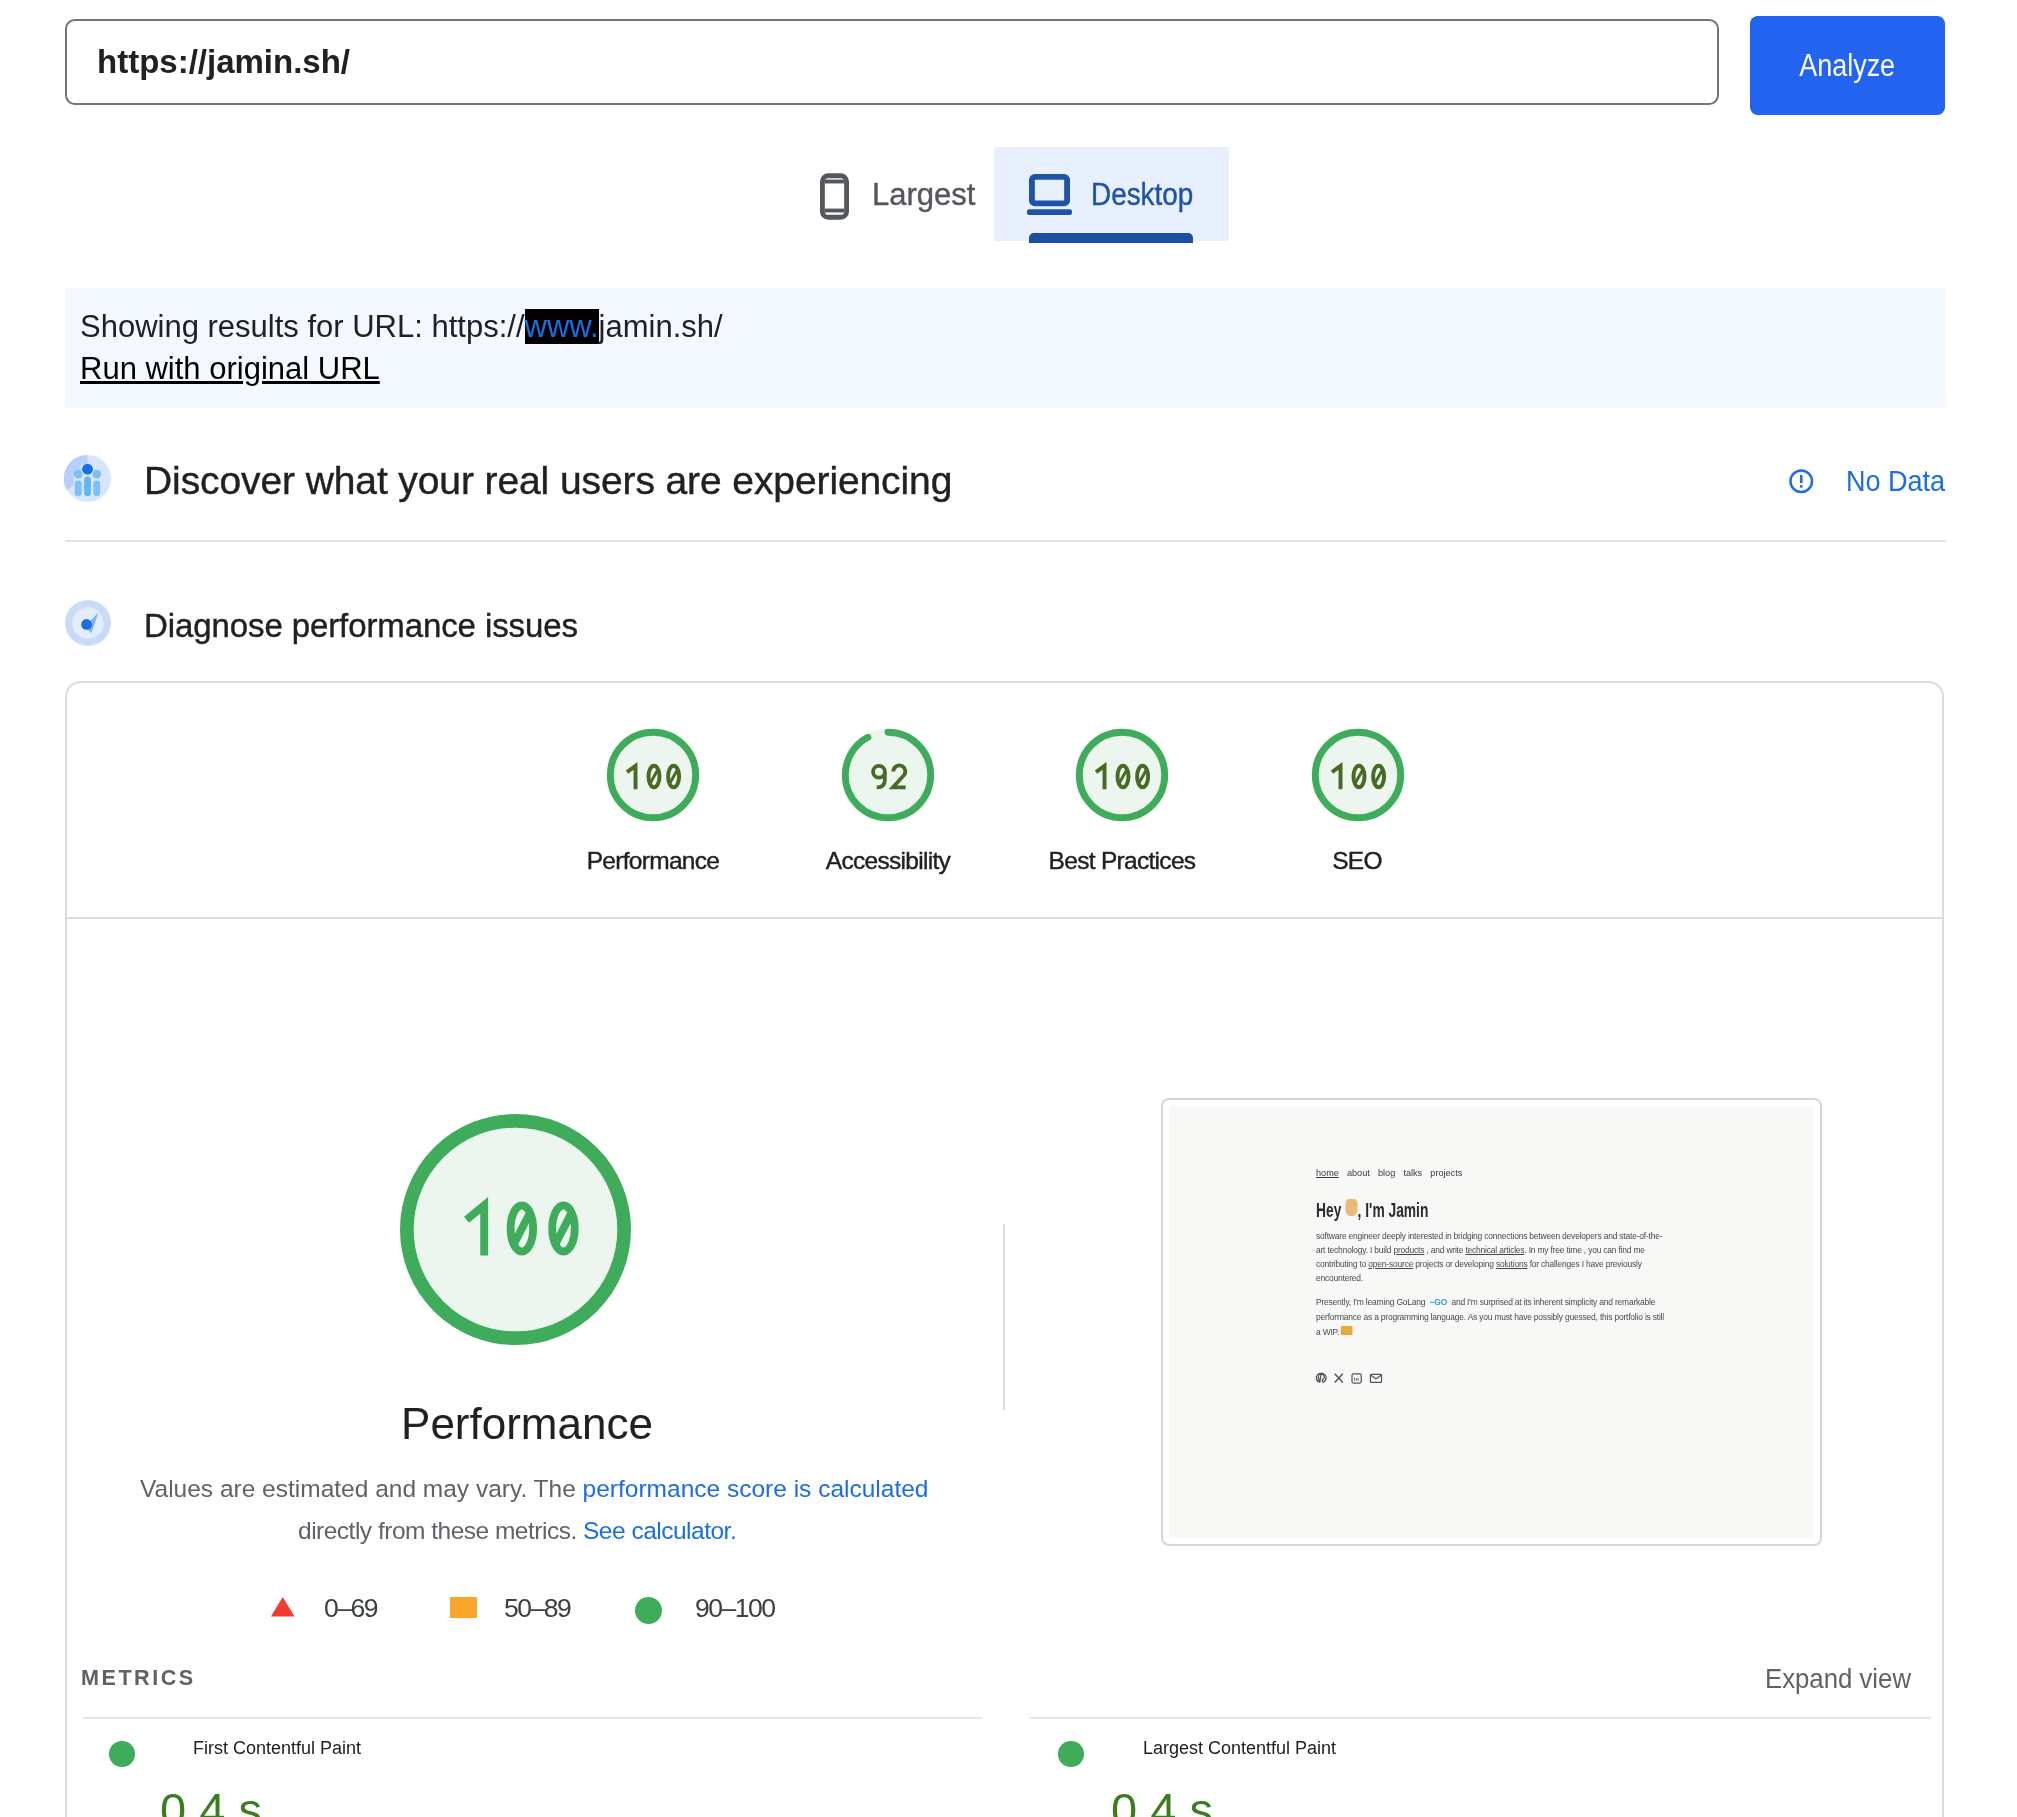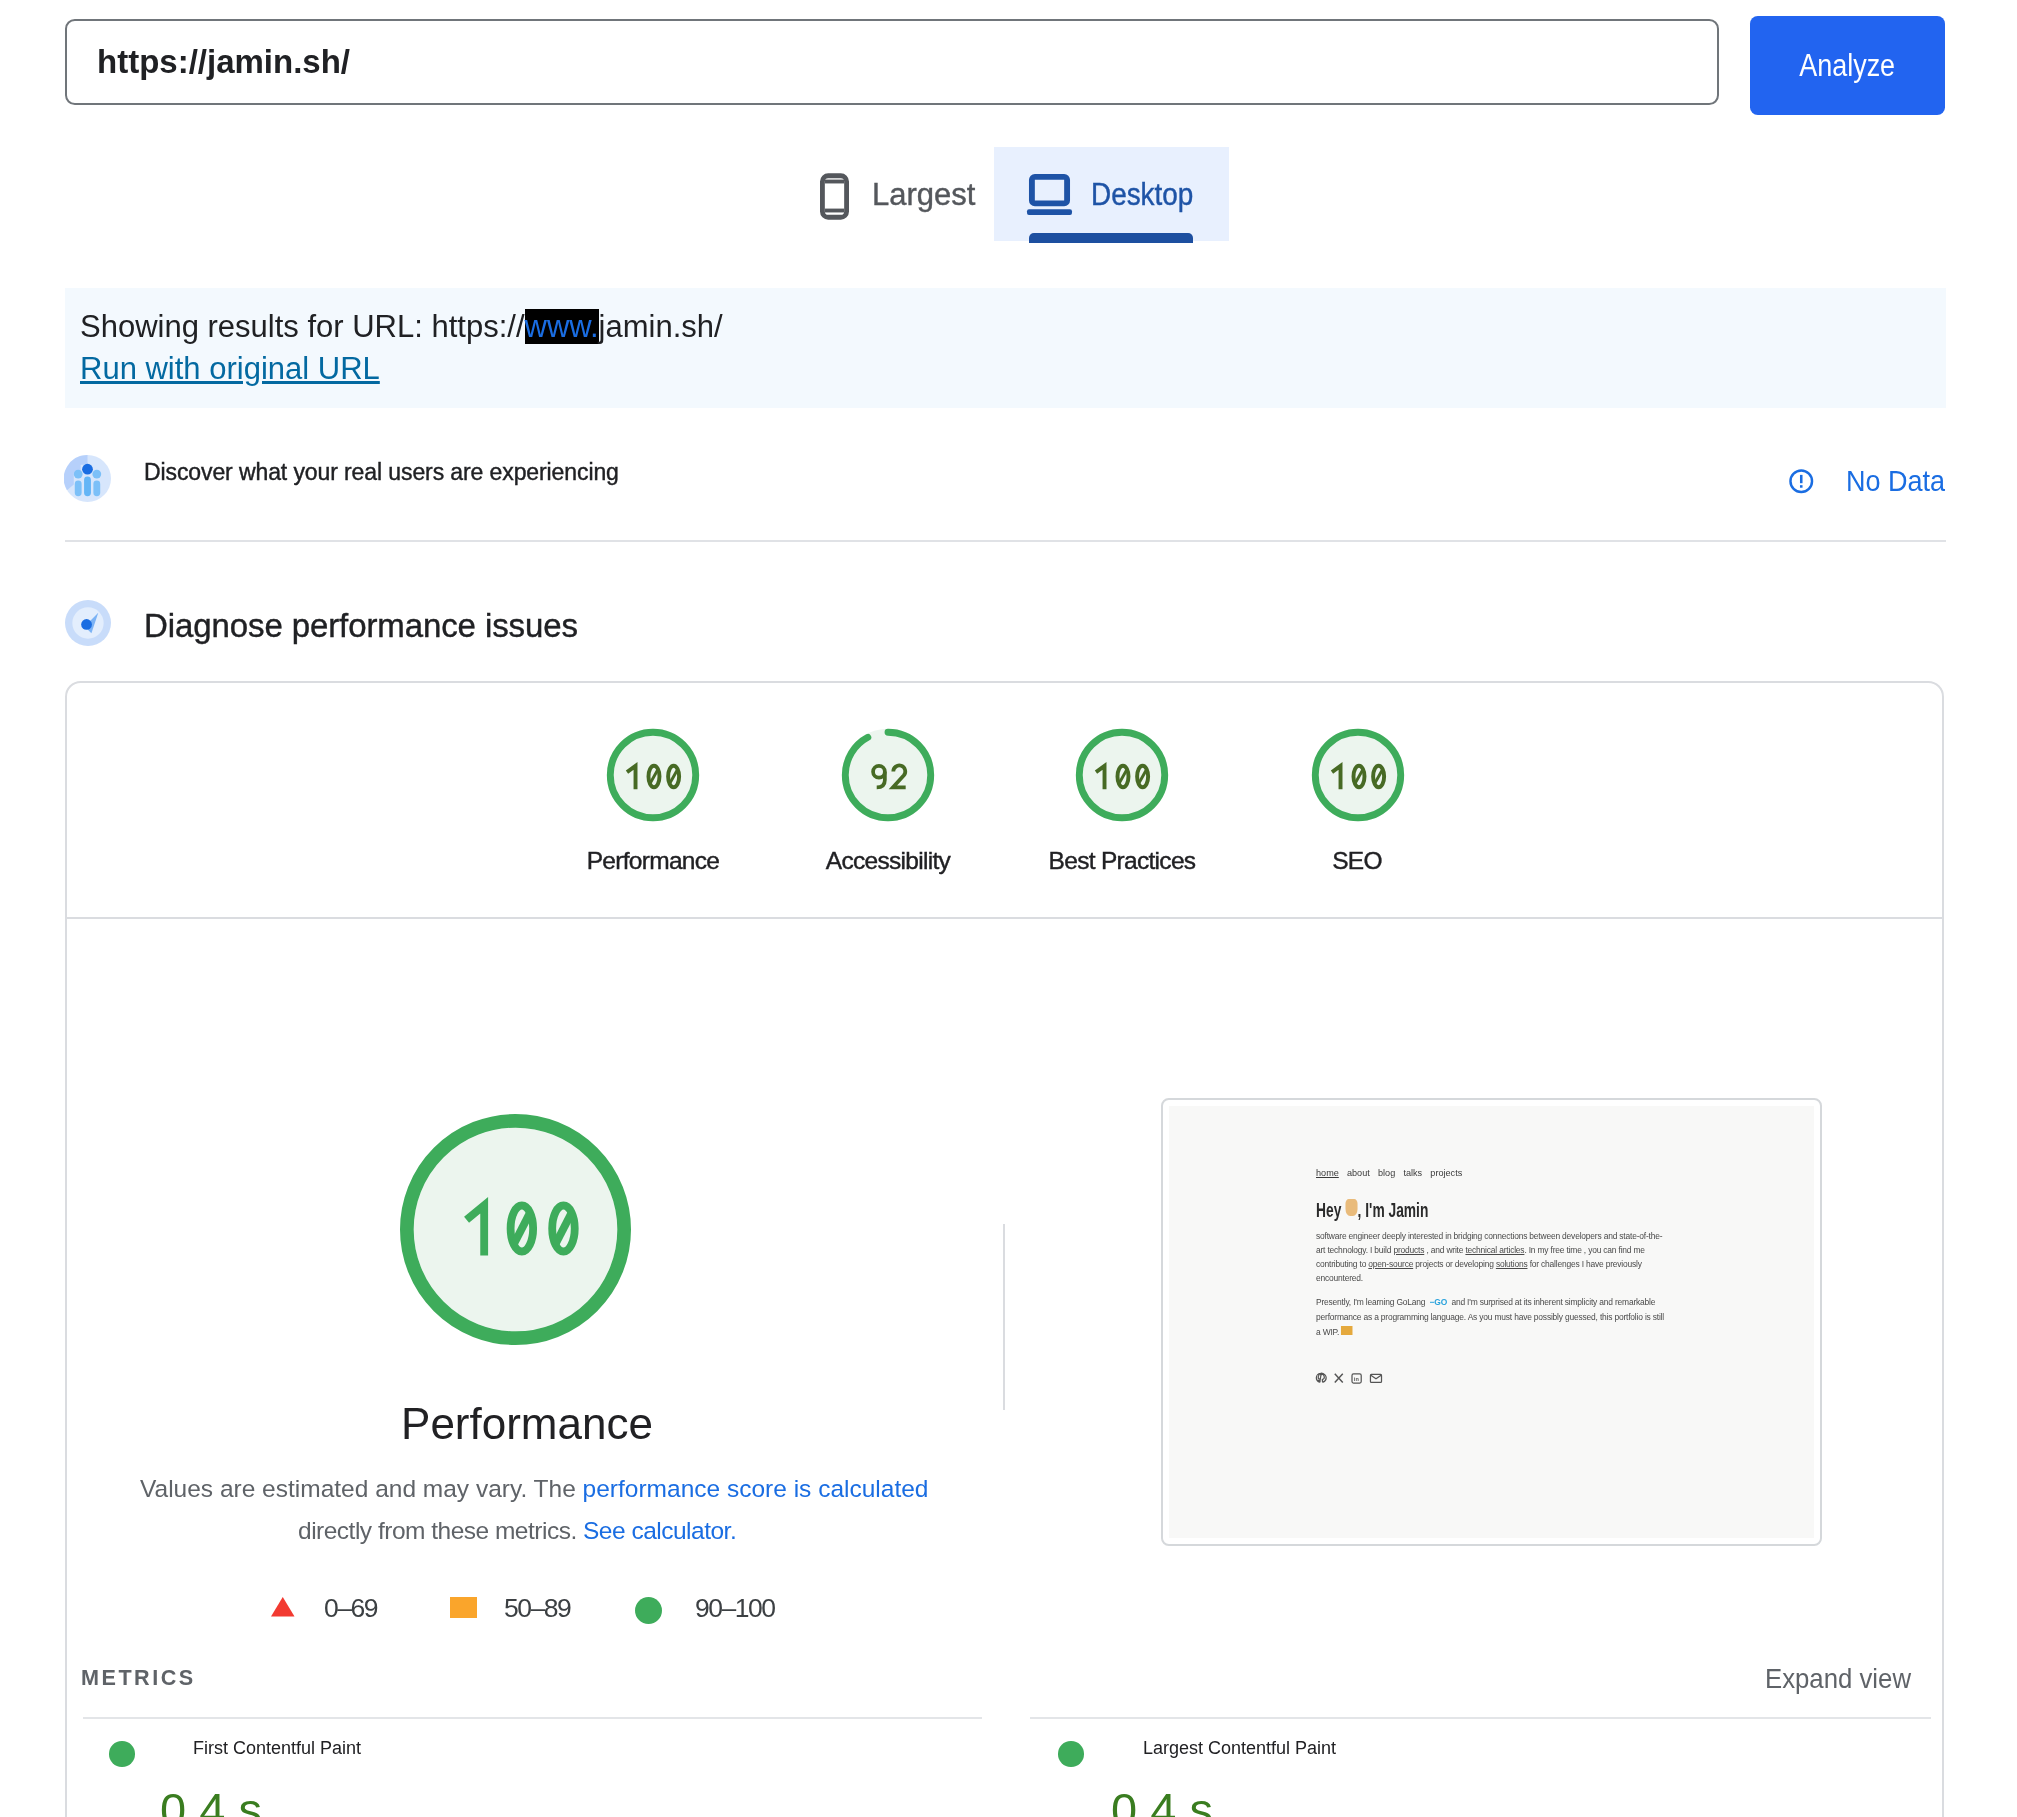--- a/index.html
+++ b/index.html
@@ -12,24 +12,24 @@
   #analyze{left:1750px;top:15.7px;width:195px;height:99px;background:#2264f0;border-radius:7.8px;
            color:#fff;font-size:31px;display:flex;align-items:center;justify-content:center;}
   
   #tab-mobile-tx{left:872px;top:179px;font-size:31px;font-weight:500;color:#54575c;-webkit-text-stroke:0.4px #54575c;}
   #tab-desktop{left:994px;top:147px;width:235px;height:94px;background:#e8f0fe;}
   #tab-desktop-tx{left:1091px;top:179px;font-size:31px;font-weight:500;color:#1e53a6;-webkit-text-stroke:0.4px #1e53a6;transform:scaleX(0.9);transform-origin:0 50%;}
   #tab-bar{left:1029px;top:233px;width:164px;height:9.8px;background:#1d4fa0;border-radius:4.9px 4.9px 0 0;}
   
   #banner{left:65px;top:288px;width:1881px;height:120px;background:#f3f9fe;}
   #banner-l1{left:80px;top:311px;font-size:31px;color:#202124;}
-  #banner-l2{left:80px;top:353px;font-size:31px;color:#0369a1;text-decoration:underline;}
+  #banner-l2{left:80px;top:353px;font-size:31px;color:#000000;text-decoration:underline;}
   .www{color:#1a6de2;background:#000000;}
   
-  #disc-tx{left:144px;top:461px;font-size:23px;font-weight:500;color:#202124;letter-spacing:-0.1px;-webkit-text-stroke:0.4px #202124;}
+  #disc-tx{left:144px;top:461px;font-size:39px;font-weight:500;color:#202124;letter-spacing:-0.1px;-webkit-text-stroke:0.4px #202124;}
   #nodata-tx{left:1846px;top:466px;font-size:30px;color:#1a6de2;transform:scaleX(0.9);transform-origin:0 50%;}
   #div1{left:65px;top:540px;width:1881px;height:2px;background:#e0e2e6;}
   
   #diag-tx{left:144px;top:609px;font-size:33px;font-weight:500;color:#202124;letter-spacing:-0.1px;-webkit-text-stroke:0.4px #202124;}
   
   #card{left:65px;top:681px;width:1879px;height:1274px;border:2px solid #dadce0;border-radius:15.7px;box-sizing:border-box;}
   .glabel{top:849px;font-size:24.5px;font-weight:500;color:#212124;text-align:center;width:294px;letter-spacing:-0.7px;-webkit-text-stroke:0.4px #212124;}
   #div2{left:65px;top:917px;width:1879px;height:2px;background:#dadce0;}
   
   #bigperf{left:282px;top:1402px;width:490px;text-align:center;font-size:44px;color:#212124;}

